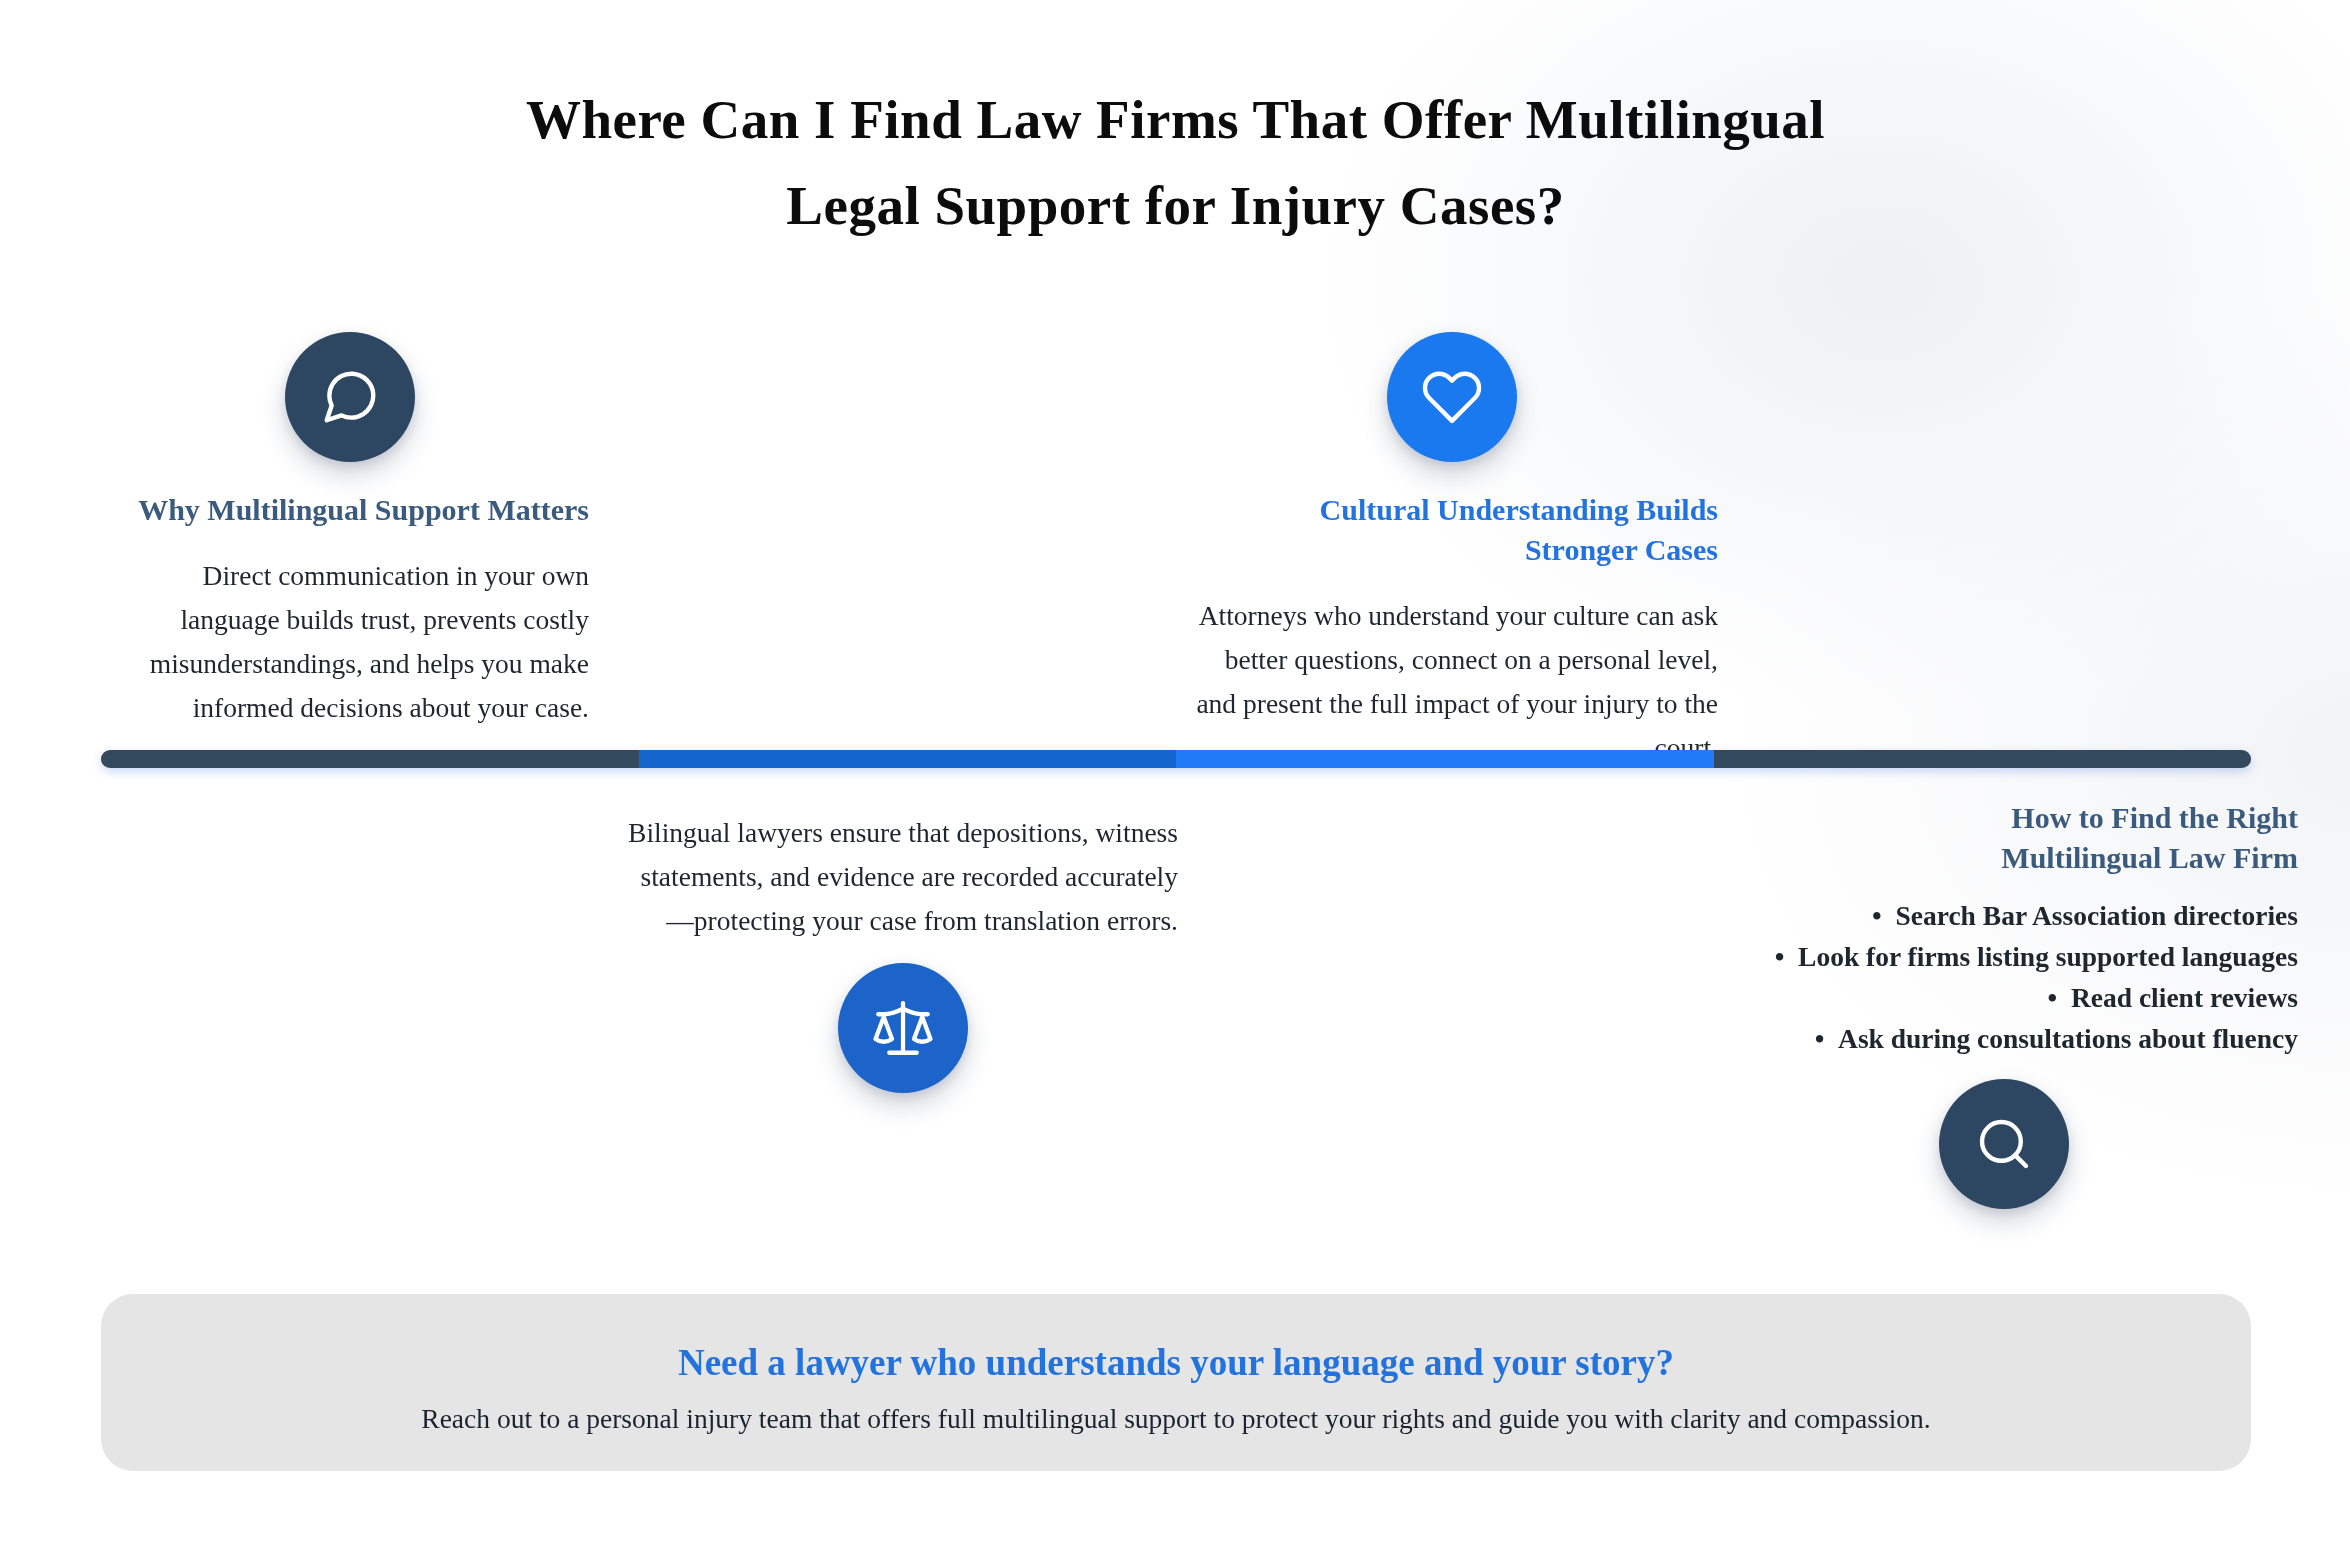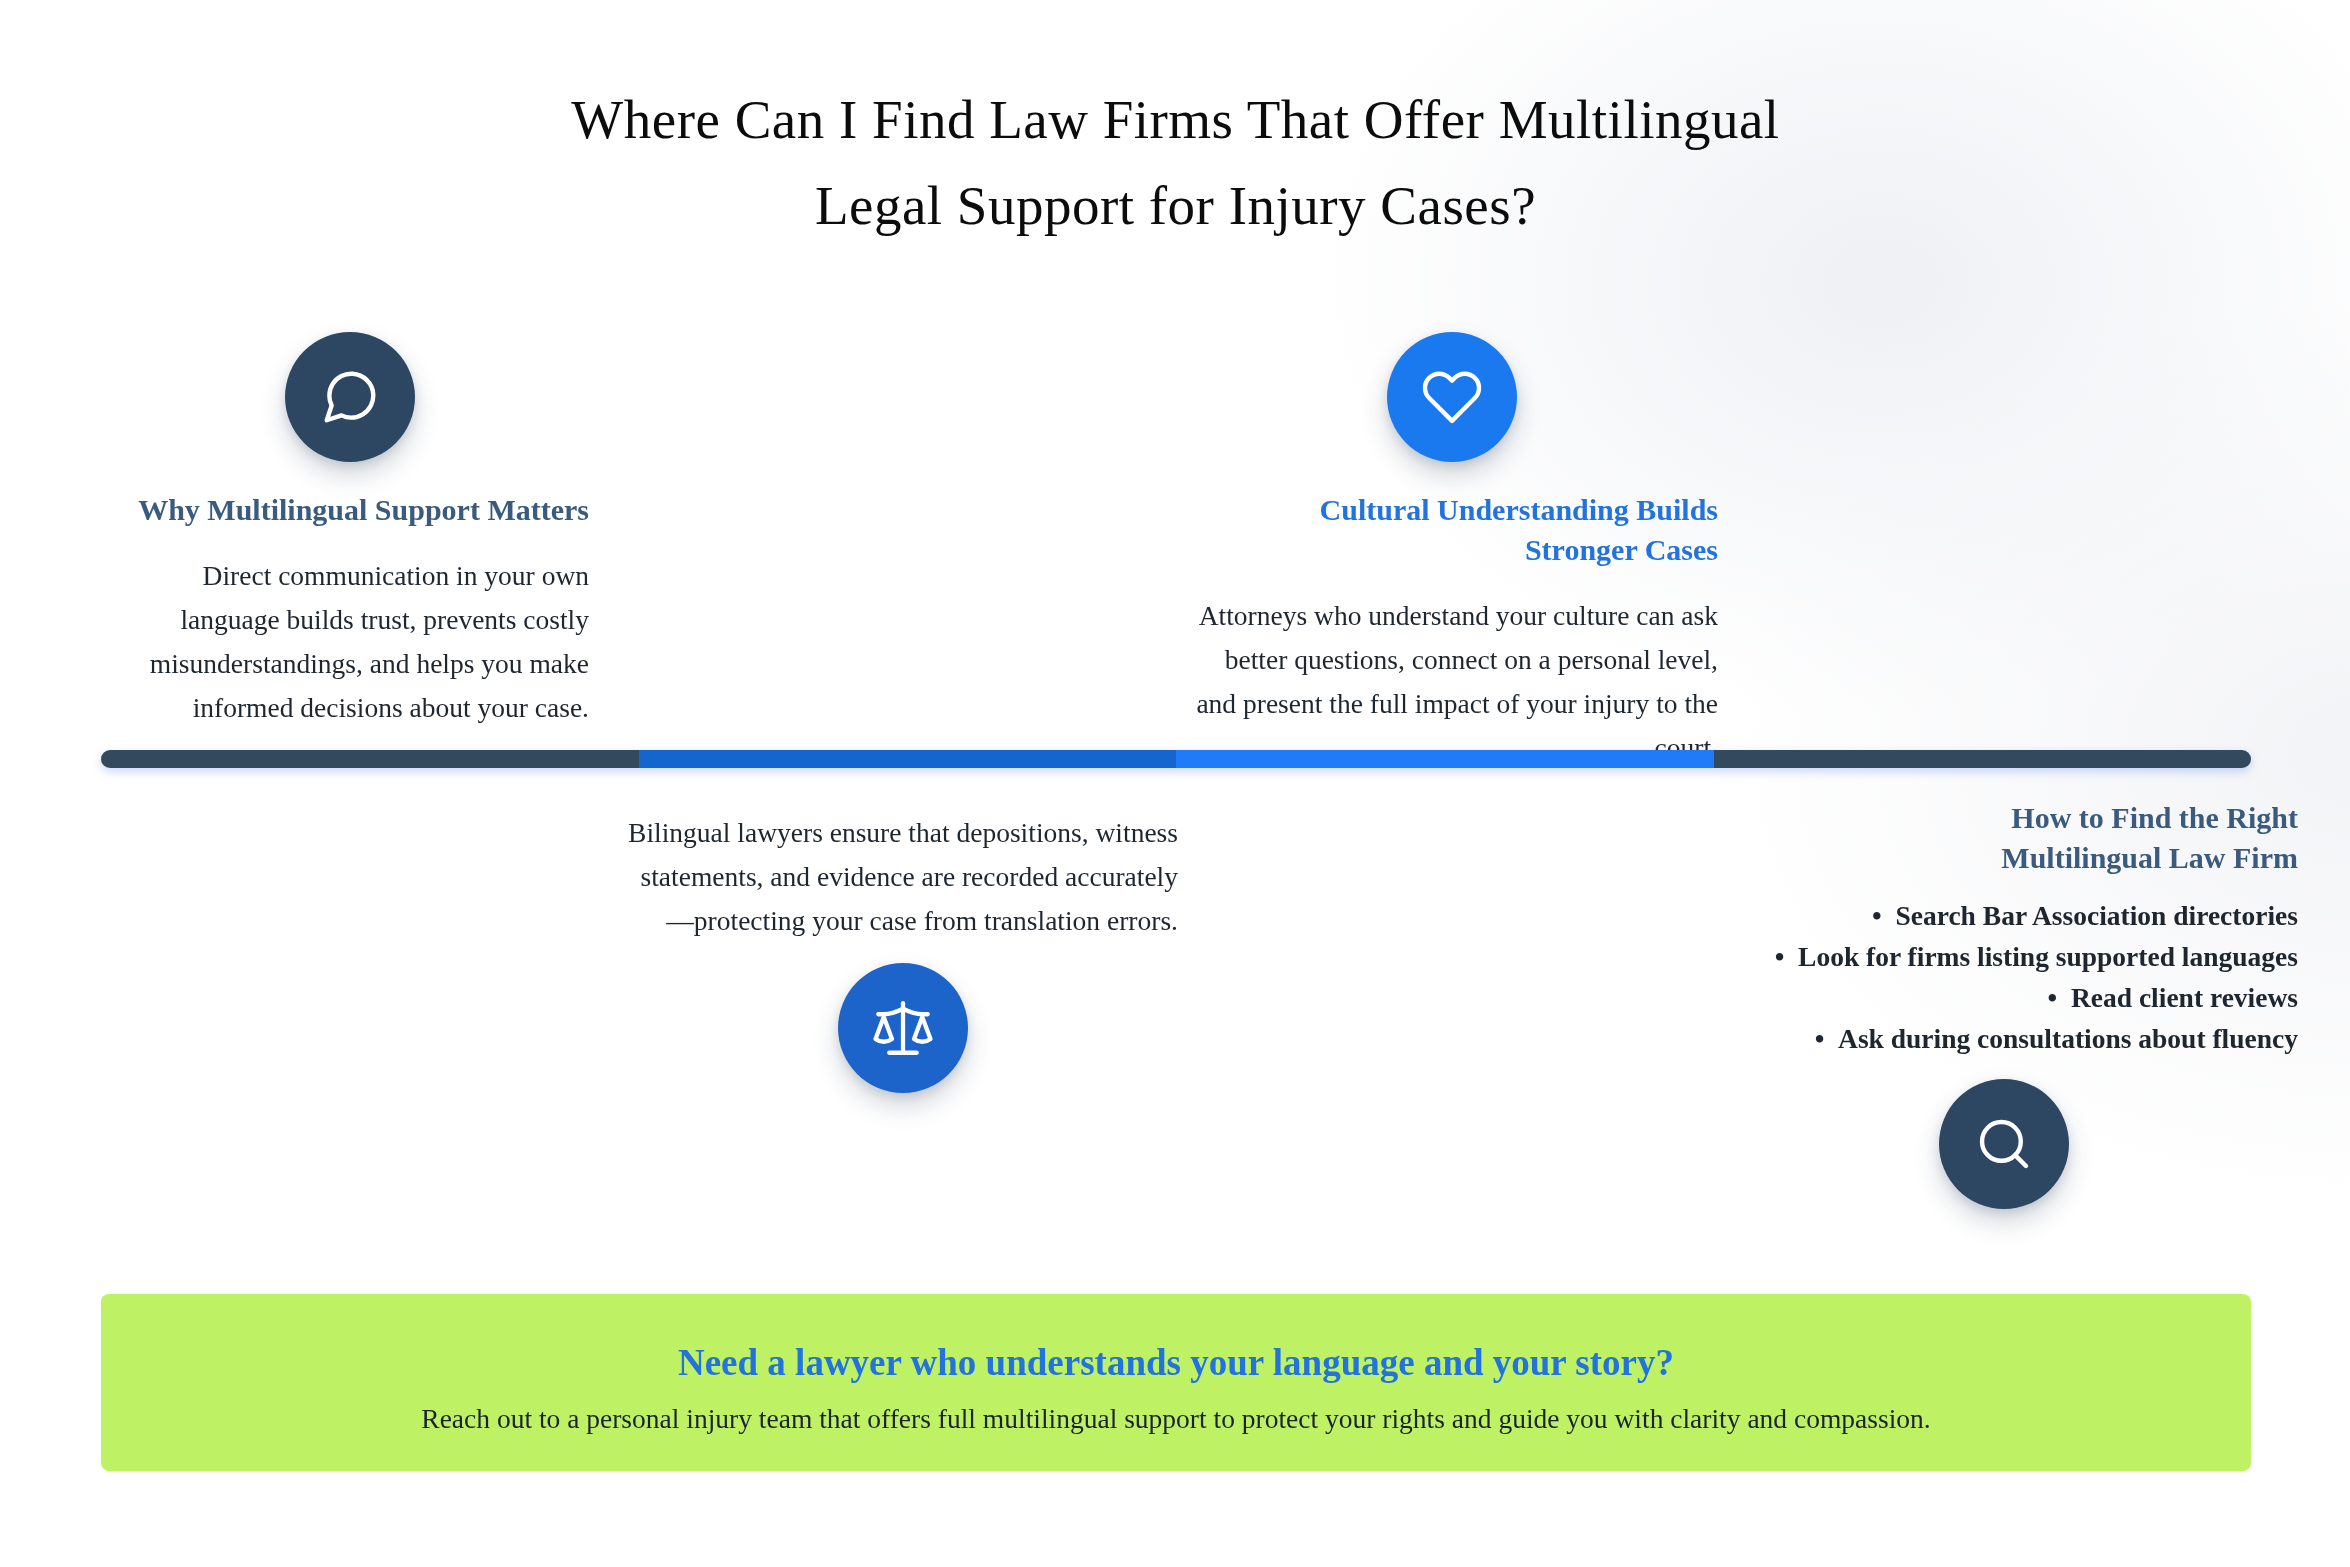--- a/index.html
+++ b/index.html
@@ -10,21 +10,21 @@
       radial-gradient(918px 698px at 80% 18%, #eef0f4 0%, rgba(255,255,255,0) 62%),
       radial-gradient(1194px 826px at 101% 48%, #f2f3f6 0%, rgba(255,255,255,0) 55%),
       #ffffff;
     position:relative; overflow:hidden;
   }
   .page{ position:absolute; inset:0; }
 
   .title{
     position:absolute; left:0; right:0; top:77px;
     text-align:center; color:#0c0c0c;
-    font-size:55px; font-weight:normal; line-height:86px;
+    font-size:55px; font-weight:bold; line-height:86px;
     letter-spacing:0.5px;
   }
   .title span{ display:block; }
 
   .col{ position:absolute; text-align:right; }
   .icon-circle{
     width:130px; height:130px; border-radius:50%;
     margin:0 auto; display:flex; align-items:center; justify-content:center;
     box-shadow:0 13px 26px rgba(30,50,80,.20), 0 3.7px 9.2px rgba(30,50,80,.12);
   }
@@ -65,21 +65,21 @@
     box-shadow:0 3.7px 9.2px rgba(60,120,220,.28);
   }
   .timeline .seg{ flex:1 1 25%; height:100%; }
   .seg-1{ background:#32495e; }
   .seg-2{ background:#1565ce; }
   .seg-3{ background:#1f7bf8; }
   .seg-4{ background:#32495e; }
 
   .cta{
     position:absolute; left:101px; top:1294px; width:2150px; height:177px;
-    background:#bef264; border-radius:8px; text-align:center;
+    background:#e5e5e5; border-radius:32px; text-align:center;
   }
   .cta-heading{
     margin-top:44px; font-size:37px; font-weight:bold; color:#2273dd; line-height:49px;
   }
   .cta-body{
     margin-top:13px; font-size:27.5px; color:#1b2330; line-height:37px;
   }
 </style>
 </head>
 <body>

